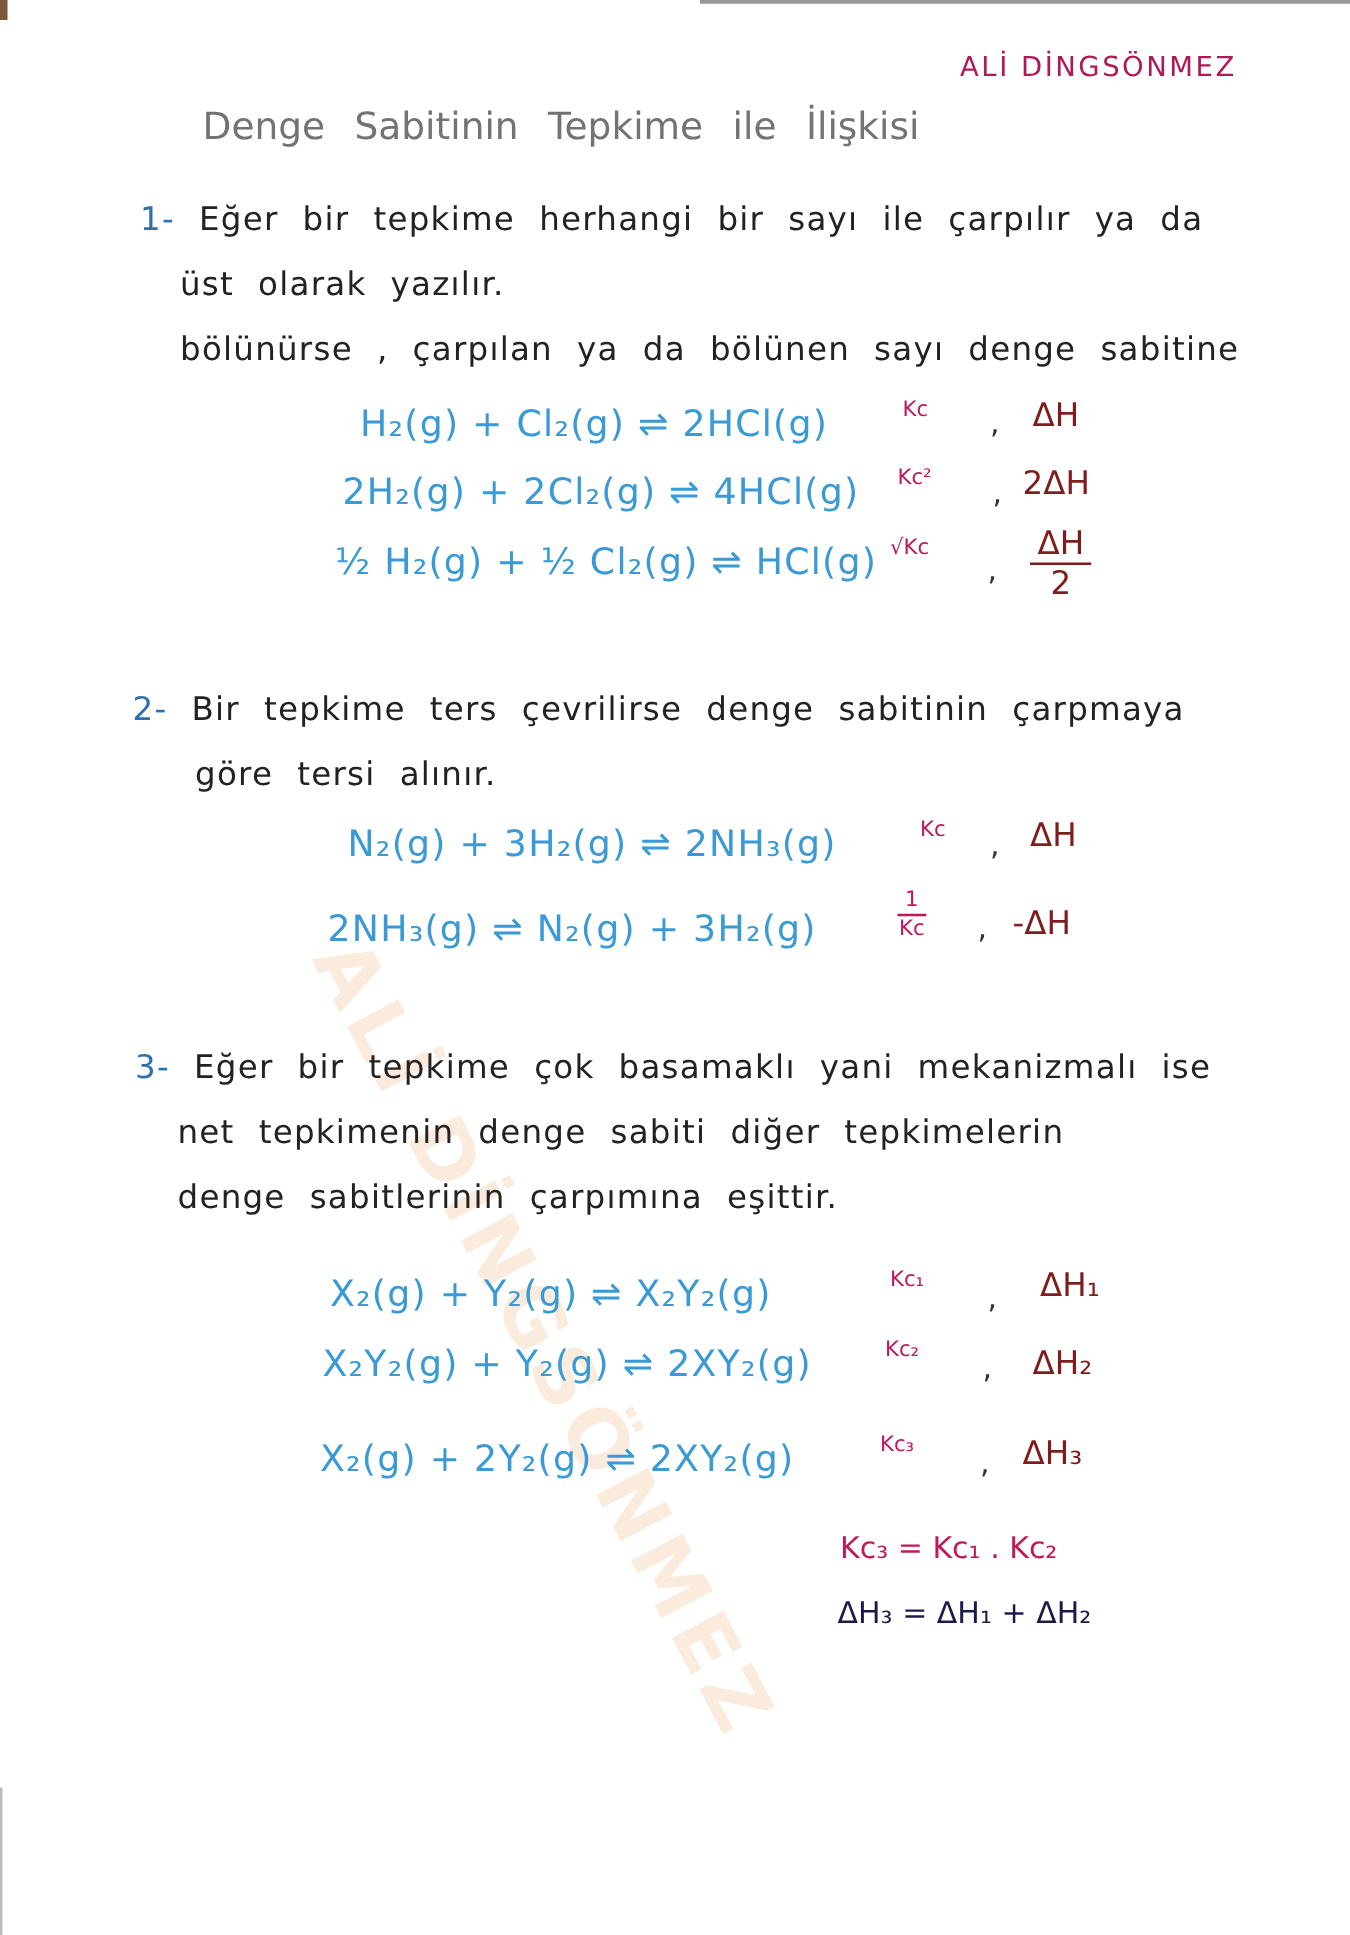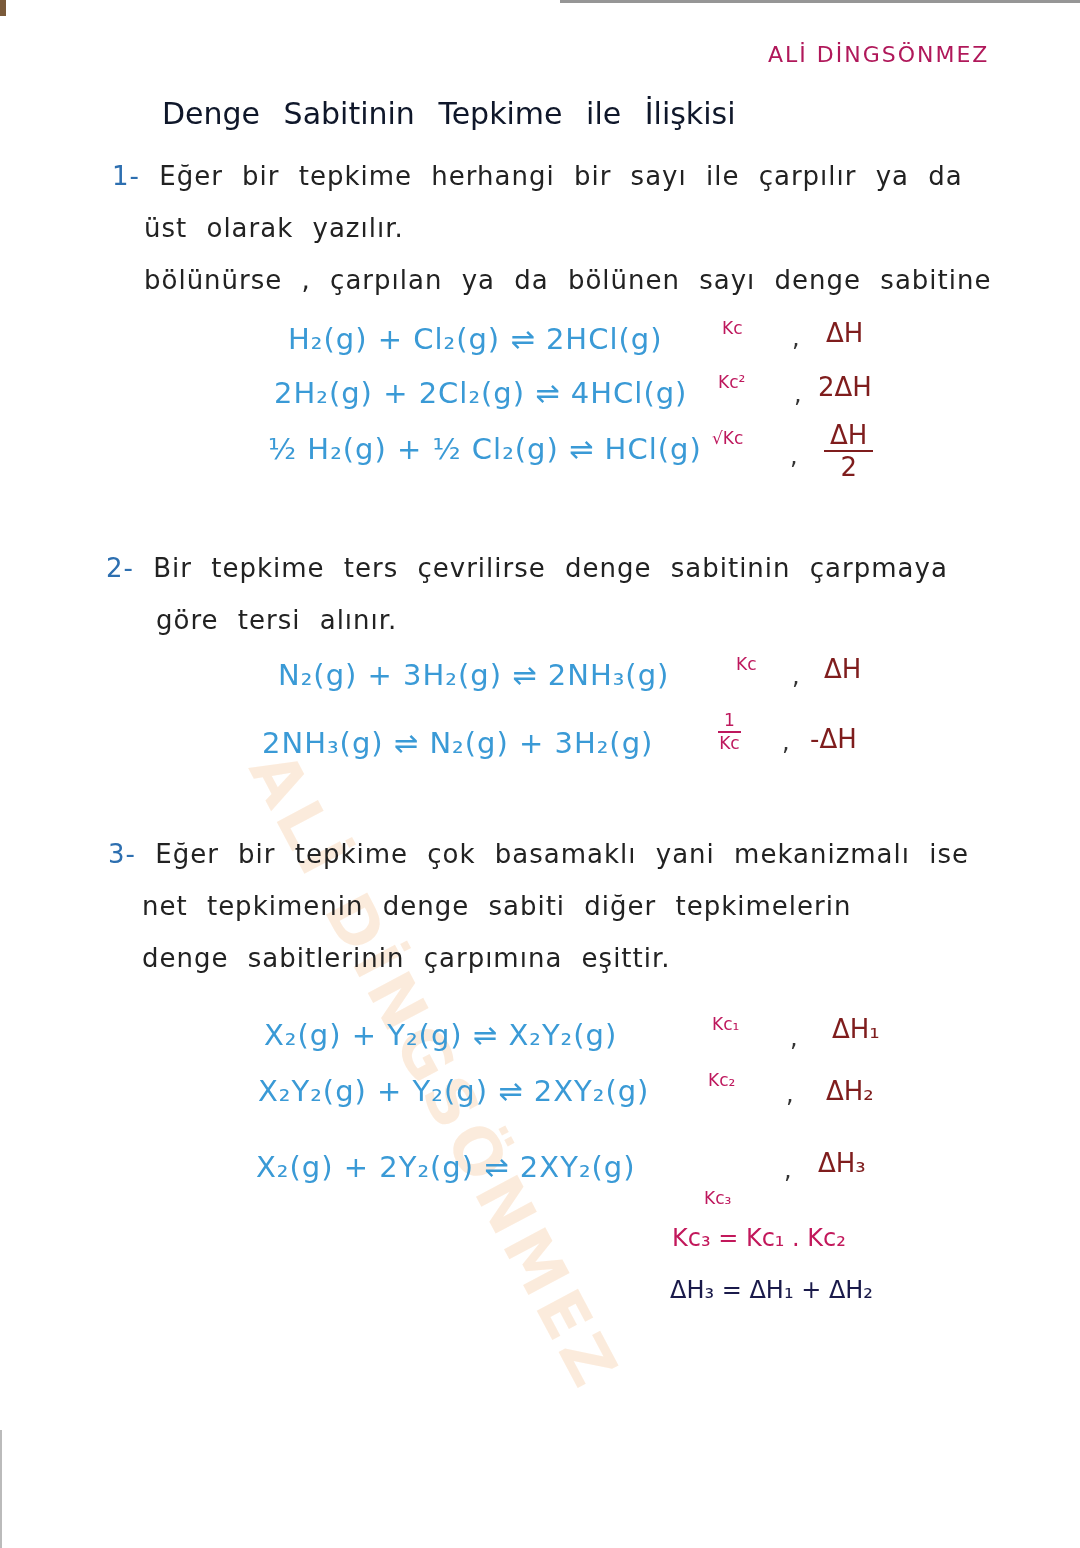--- a/index.html
+++ b/index.html
@@ -11,21 +11,21 @@
   }
   .topbar { position: absolute; top: 0; left: 560px; width: 520px; height: 3px; background: #6a6a6a; opacity: .7; }
   .leftmark { position: absolute; top: 0; left: 0; width: 6px; height: 16px; background: #7a5a3a; }
   .leftedge { position: absolute; top: 1430px; left: 0; width: 2px; height: 118px; background: #bbb; }
   .watermark {
     position: absolute; left: 300px; top: 740px; transform: rotate(62deg);
     transform-origin: left top; font-size: 64px; font-weight: bold; letter-spacing: 6px;
     color: #f6c89c; opacity: .35; white-space: nowrap;
   }
   .author { position: absolute; left: 768px; top: 42px; font-size: 22px; color: #b0185a; letter-spacing: 2px; }
-  .title { position: absolute; left: 162px; top: 84px; font-size: 30px; color: #0f172a; word-spacing: 14px; margin-top: 12px; }
+  .title { position: absolute; left: 162px; top: 84px; font-size: 30px; color: #737373; word-spacing: 14px; }
   .para { position: absolute; font-size: 26px; line-height: 52px; color: #222; word-spacing: 10px; letter-spacing: 1px; }
   .num { color: #2d6fb0; }
   .eq { position: absolute; font-size: 29px; color: #3a9ad6; white-space: nowrap; letter-spacing: 1px; }
   .kc { position: absolute; font-size: 17px; color: #be185d; white-space: nowrap; }
   .comma { position: absolute; font-size: 24px; color: #333; }
   .dh { position: absolute; font-size: 26px; color: #7f1d1d; white-space: nowrap; }
   .frac { display: inline-flex; flex-direction: column; align-items: center; line-height: 1; vertical-align: middle; }
   .frac .top { border-bottom: 2px solid currentColor; padding: 0 6px 2px; }
   .frac .bot { padding-top: 2px; }
   .res { position: absolute; font-size: 24px; white-space: nowrap; }
@@ -135,19 +135,19 @@
   </div>
   <div class="kc" style="left:708px; top:1070px;">Kc₂</div>
   <div class="comma" style="left:786px; top:1080px;">,</div>
   <div class="dh" style="left:826px; top:1076px;">ΔH₂</div>
 
   <div class="eq" style="left:256px; top:1150px;">
     <span>X₂(g) + 2Y₂(g)</span>
     <span>⇌</span>
     <span>2XY₂(g)</span>
   </div>
-  <div class="kc" style="left:704px; top:1146px;margin-top:42px;">Kc₃</div>
+  <div class="kc" style="left:704px; top:1146px;">Kc₃</div>
   <div class="comma" style="left:784px; top:1156px;">,</div>
   <div class="dh" style="left:818px; top:1148px;">ΔH₃</div>
 </div>
 
 <div class="res" style="left:672px; top:1224px; color:#c2185b;">Kc₃ = Kc₁ . Kc₂</div>
 <div class="res" style="left:670px; top:1276px; color:#1a1a4a;">ΔH₃ = ΔH₁ + ΔH₂</div>
 
 </body></html>

